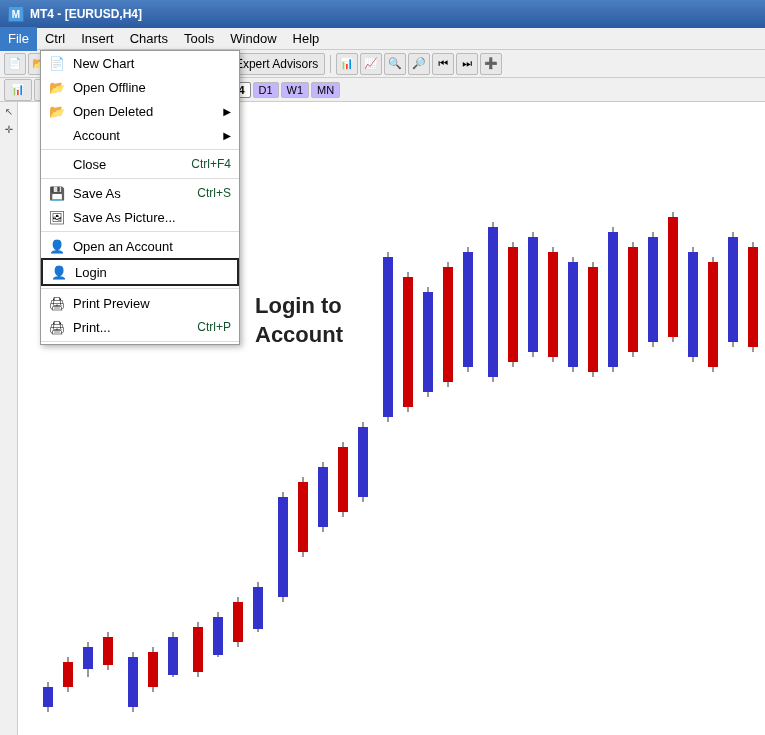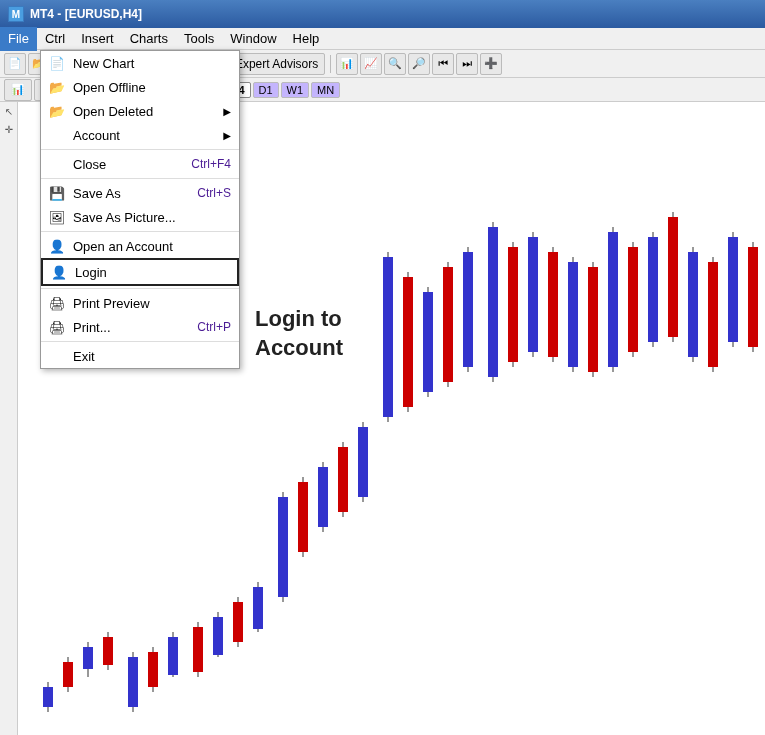--- a/index.html
+++ b/index.html
@@ -160,21 +160,21 @@
       color: black;
       border: 2px solid #222;
     }
     .dropdown-separator {
       height: 1px;
       background: #ddd;
       margin: 2px 0;
     }
     .shortcut {
       margin-left: auto;
-      color: #4c1d95;
+      color: #14532d;
       font-size: 12px;
     }
     .arrow-right {
       margin-left: auto;
       font-size: 10px;
     }
 
     
     .menu-icon {
       width: 16px;
@@ -397,21 +397,21 @@
     <rect x="690" y="160" width="10" height="105" fill="#cc0000"></rect>
 
     <line x1="715" y1="130" x2="715" y2="245" stroke="#333" stroke-width="1"></line>
     <rect x="710" y="135" width="10" height="105" fill="#3333cc"></rect>
 
     <line x1="735" y1="140" x2="735" y2="250" stroke="#333" stroke-width="1"></line>
     <rect x="730" y="145" width="10" height="100" fill="#cc0000"></rect>
   </svg>
 
   <div class="annotation" style="position:absolute; top:190px; left:255px;">
-    <div style="position:relative; display:flex; align-items:center;margin-top:13px;">
+    <div style="position:relative; display:flex; align-items:center;">
 
       <svg width="200" height="30" style="position:absolute; left:-205px; top:20px;">
         <line x1="5" y1="15" x2="190" y2="15" stroke="#222" stroke-width="3"></line>
         <polygon points="5,15 15,9 15,21" fill="#222"></polygon>
       </svg>
       <div class="annotation-text" style="font-size:22px; font-weight:bold; color:#222; line-height:1.3; margin-left:0;">Login to<br>Account</div>
     </div>
   </div>
 </div>
 
@@ -481,18 +481,14 @@
   </div>
 
   <div class="dropdown-item">
     <span class="menu-icon">🖨</span>
     <span>Print...</span>
     <span class="shortcut">Ctrl+P</span>
   </div>
 
   <div class="dropdown-separator"></div>
 
-  <div class="dropdown-item">
-    <span class="menu-icon"></span>
-    <span>Exit</span>
-  </div>
 
 </div>
 
 </body></html>

